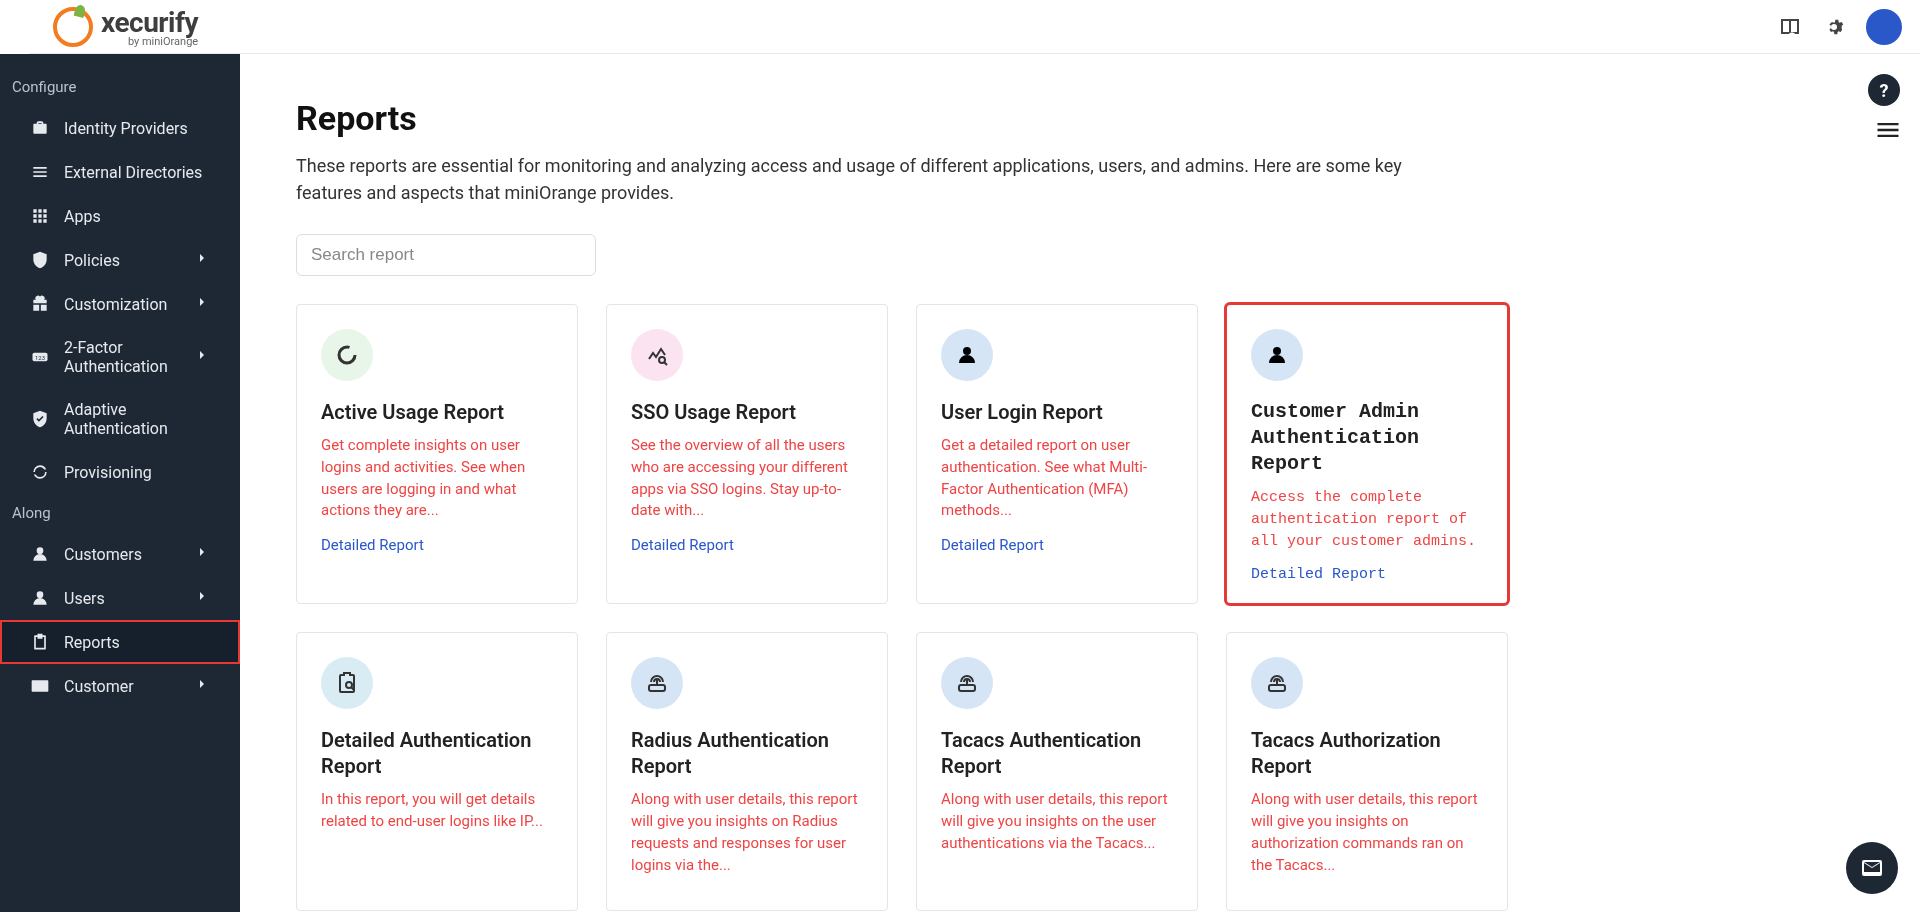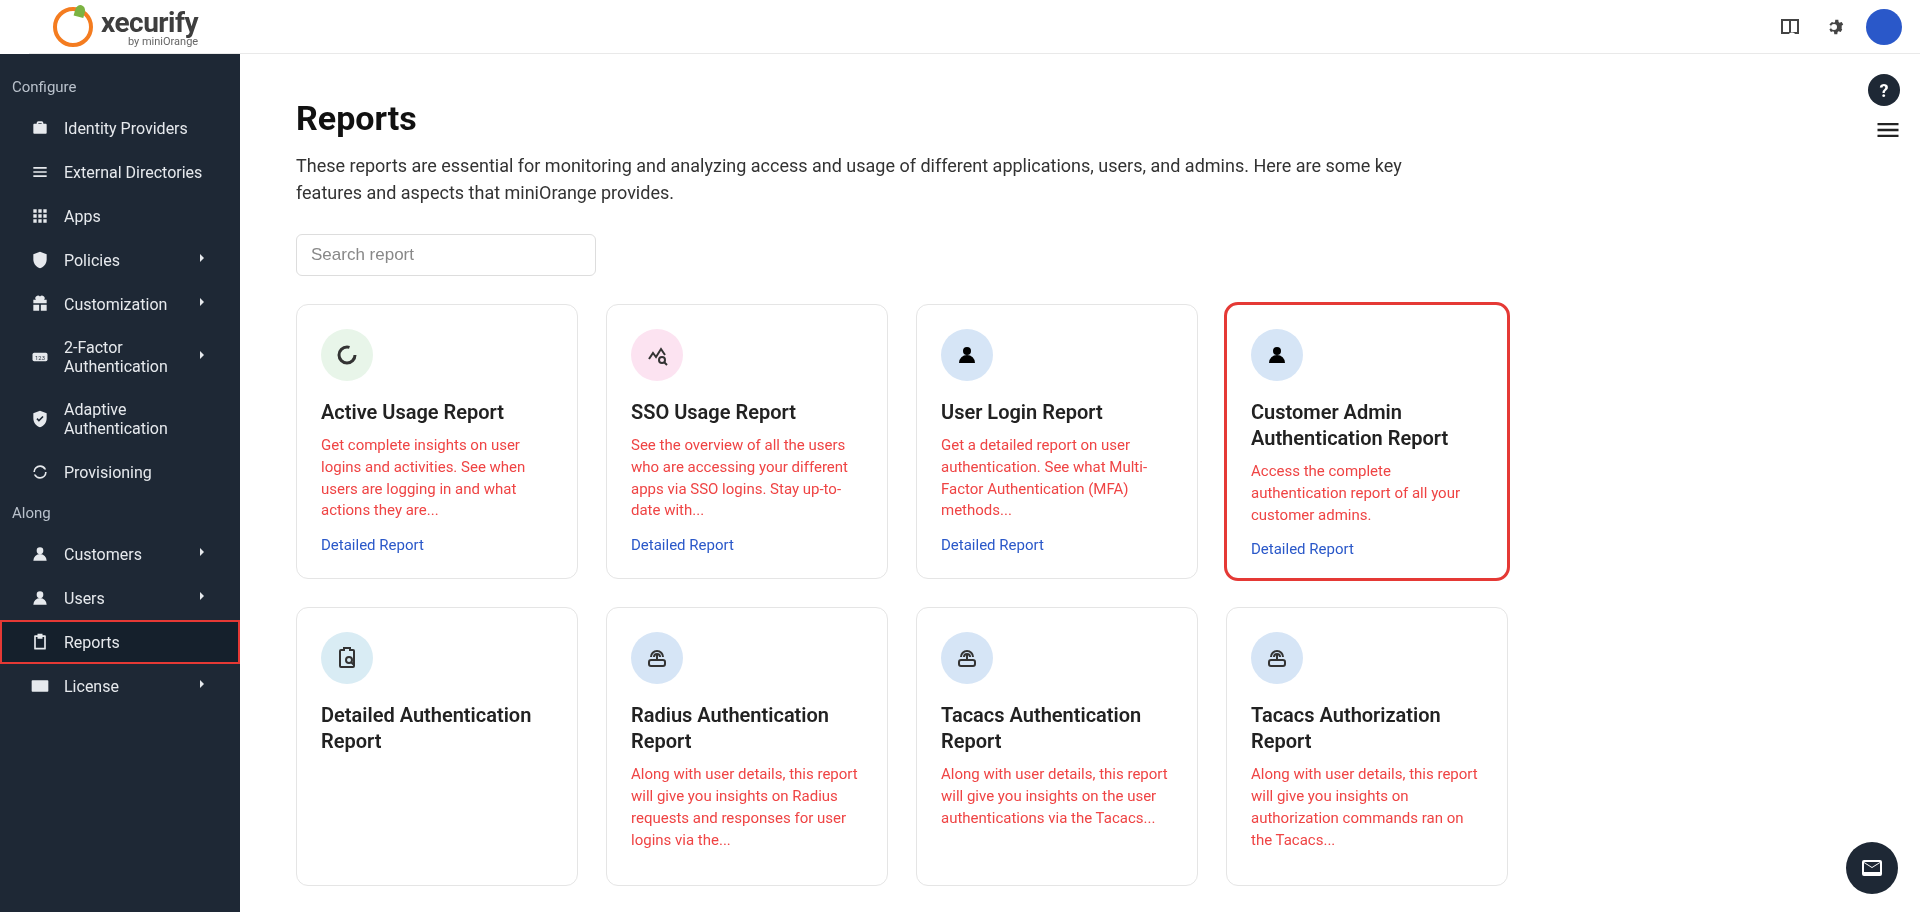--- a/index.html
+++ b/index.html
@@ -31,22 +31,22 @@
 .page-pad { padding: 44px 56px 0 56px; }
 .page-pad-wide { padding-right: 110px; }
 h1.page-title { font-size: 34px; font-weight: 700; color: #111; margin-bottom: 14px; }
 .page-desc { font-size: 18px; color: #333; line-height: 1.5; max-width: 1160px; }
 
 .search-wrap { margin-top: 28px; margin-bottom: 28px; }
 .search-input { width: 300px; height: 42px; border: 1px solid #ddd; border-radius: 6px; padding: 16px 14px; font-size: 17px; color: #444; outline: none; }
 .search-input::placeholder { color: #888; }
 
 .cards-grid { display: grid; grid-template-columns: repeat(4, 282px); gap: 28px 28px; }
-.card { border: 1px solid #e5e5e5; border-radius: 12px; padding: 24px 24px 20px 24px; min-height: 248px; background: #fff; }
-.card.highlight { outline: 3px solid #e53935; outline-offset: -1px; }
+.card { border: 1px solid #e5e5e5; border-radius: 4px; padding: 24px 24px 20px 24px; min-height: 248px; background: #fff; }
+.card.highlight { outline: 3px solid #e53935; outline-offset: -1px; font-family: Liberation Mono, monospace; }
 .card-icon { width: 52px; height: 52px; border-radius: 50%; display: flex; align-items: center; justify-content: center; margin-bottom: 18px; }
 .card-icon svg { width: 24px; height: 24px; }
 .bg-green { background: #e8f5e9; color: #333; }
 .bg-pink { background: #fce3f1; color: #333; }
 .bg-blue { background: #d6e5f6; color: #333; }
 .bg-cyan { background: #d9ecf4; color: #333; }
 .card-title { font-size: 20px; font-weight: 600; color: #222; margin-bottom: 10px; line-height: 1.3; }
 .card-desc { font-size: 15px; color: #ef4444; line-height: 1.45; margin-bottom: 14px; }
 .card-link { font-size: 15px; color: #2a58c9; cursor: pointer; }
 
@@ -189,21 +189,21 @@
           </svg>
         </span>
         <span>Reports</span>
       </div>
       <div class="nav-item">
         <span class="nav-icon">
           <svg viewBox="0 0 24 24" width="20" height="20" fill="currentColor">
             <path d="M3 5h18a1 1 0 011 1v12a1 1 0 01-1 1H3a1 1 0 01-1-1V6a1 1 0 011-1zm1 4h16v2H4V9z"></path>
           </svg>
         </span>
-        <span>License</span>
+        <span>Customer</span>
         <span class="chev"><svg viewBox="0 0 24 24" width="16" height="16" fill="currentColor">
             <path d="M9 6l6 6-6 6z"></path>
           </svg></span>
       </div>
     </div>
 </div>
 
 <div class="main">
   <div class="page-pad page-pad-wide">
     <h1 class="page-title">Reports</h1>
@@ -256,20 +256,21 @@
         </div>
         <div class="card">
           <div class="card-icon bg-cyan">
             <svg viewBox="0 0 24 24">
               <path d="M9 2h6v2h3a1 1 0 011 1v15a1 1 0 01-1 1H6a1 1 0 01-1-1V5a1 1 0 011-1h3V2z" fill="none" stroke="currentColor" stroke-width="2"></path>
               <circle cx="14" cy="14" r="3" fill="none" stroke="currentColor" stroke-width="2"></circle>
               <path d="M16.5 16.5L19 19" stroke="currentColor" stroke-width="2"></path>
             </svg>
           </div>
           <div class="card-title">Detailed Authentication Report</div>
+          <div class="card-desc">In this report, you will get details related to end-user logins like IP...</div>
         </div>
         <div class="card">
           <div class="card-icon bg-blue">
             <svg viewBox="0 0 24 24">
               <path d="M6 14h12a2 2 0 012 2v2a2 2 0 01-2 2H6a2 2 0 01-2-2v-2a2 2 0 012-2zm2 3h.01M12 14V9m-3 2a3 3 0 016 0m-9 0a6 6 0 0112 0" fill="none" stroke="currentColor" stroke-width="2"></path>
             </svg>
           </div>
           <div class="card-title">Radius Authentication Report</div>
           <div class="card-desc">Along with user details, this report will give you insights on Radius requests and responses for user logins via the...</div>
         </div>

